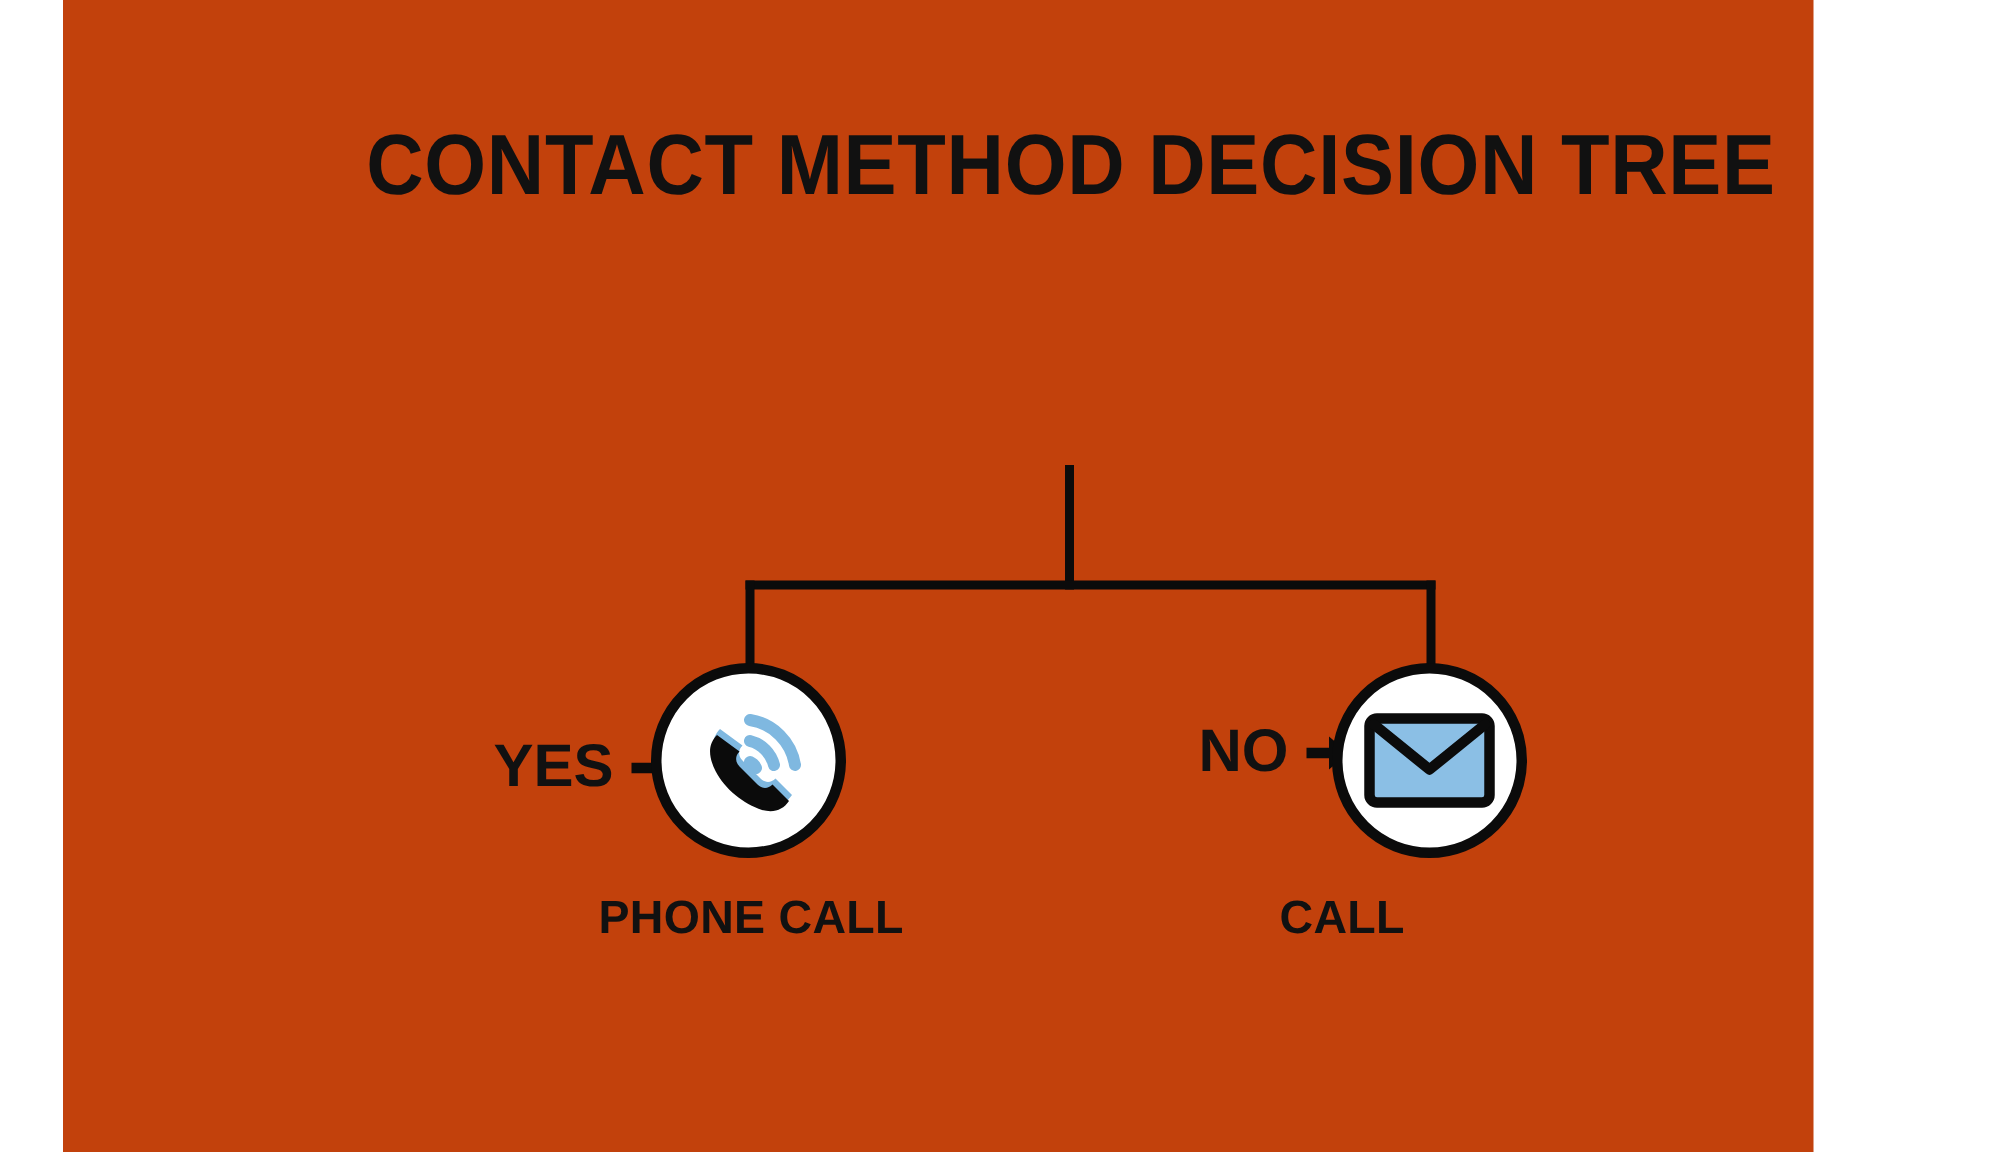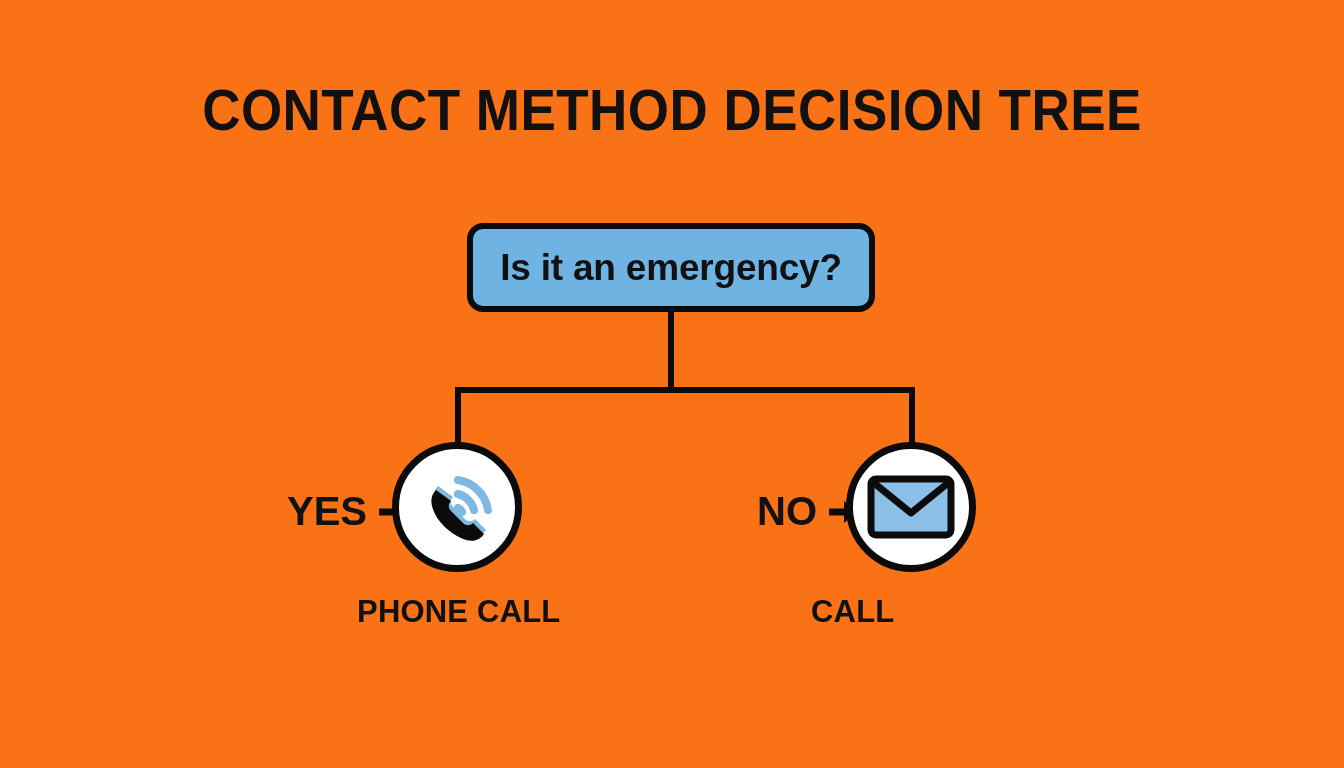--- a/index.html
+++ b/index.html
@@ -6,24 +6,25 @@
   html, body {
     margin: 0;
     padding: 0;
     background: #ffffff;
   }
   body {
     font-family: "Liberation Sans", sans-serif;
   }
   #canvas {
     position: relative;
-    width: 1344px;
+    width: 1167px;
     height: 768px;
-    background: #f97316;
+    background: #c2410c;
     overflow: hidden;
+    margin-left: 42px;
   }
 
   
   #diagram-title {
     position: absolute;
     left: 0;
     top: 78px;
     width: 1344px;
     text-align: center;
     font-family: "Liberation Sans", sans-serif;
@@ -131,33 +132,30 @@
     display: flex;
     align-items: center;
     gap: 11px;
     font-family: "Liberation Sans", sans-serif;
     font-weight: bold;
     font-size: 40px;
     color: #111111;
     white-space: nowrap;
   }
   #branch-yes { left: 287px; top: 489px; }
-  #branch-no  { left: 757px; top: 489px; }
+  #branch-no  { left: 757px; top: 479px; }
   .branch-arrow { display: block; }
 </style>
 </head>
 <body>
 
 <div id="canvas">
 
   <div id="diagram-title">CONTACT METHOD DECISION TREE</div>
 
-  <div id="decision-box">
-    <span id="decision-box-label">Is it an emergency?</span>
-  </div>
 
   <div class="connector" id="connector-stem"></div>
   <div class="connector" id="connector-bar"></div>
   <div class="connector" id="connector-drop-left"></div>
   <div class="connector" id="connector-drop-right"></div>
 
   <div class="branch-label" id="branch-yes">
     <span>YES</span>
     <svg class="branch-arrow" width="30" height="26" viewBox="0 0 30 26" aria-hidden="true">
       <path d="M1 9.5 H16 V2 L29 13 L16 24 V16.5 H1 Z" fill="#0b0b0b"></path>

